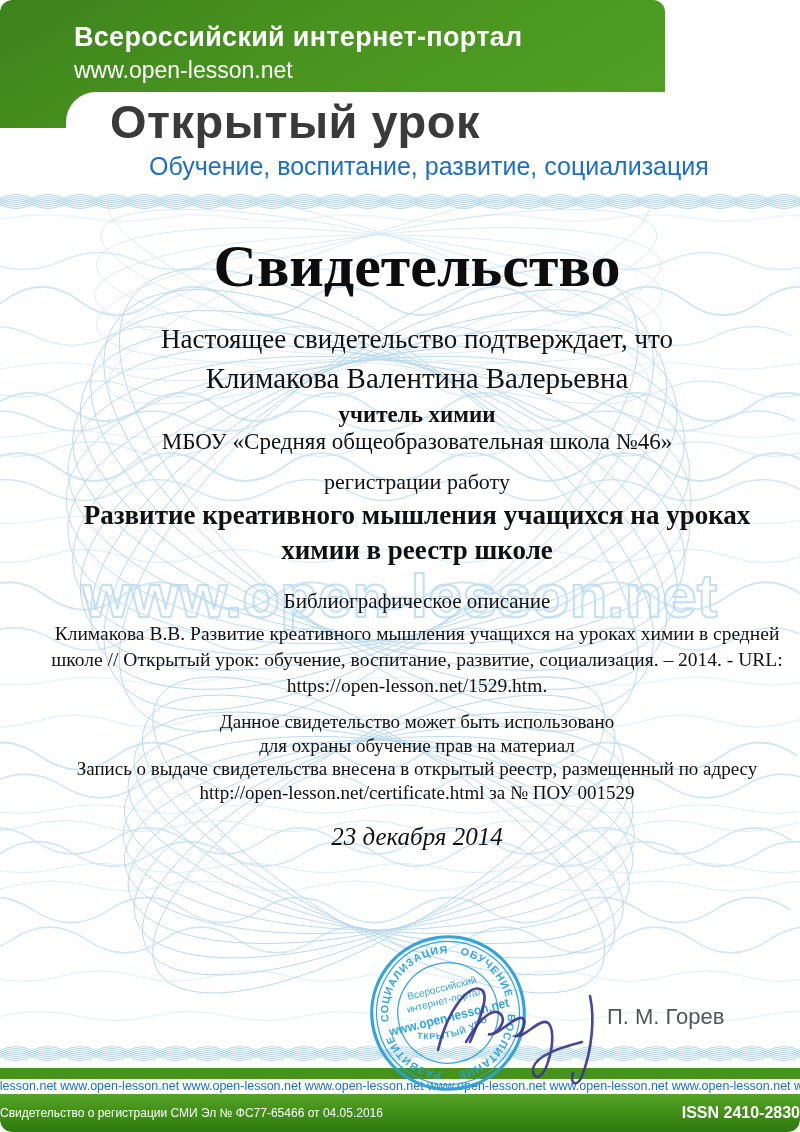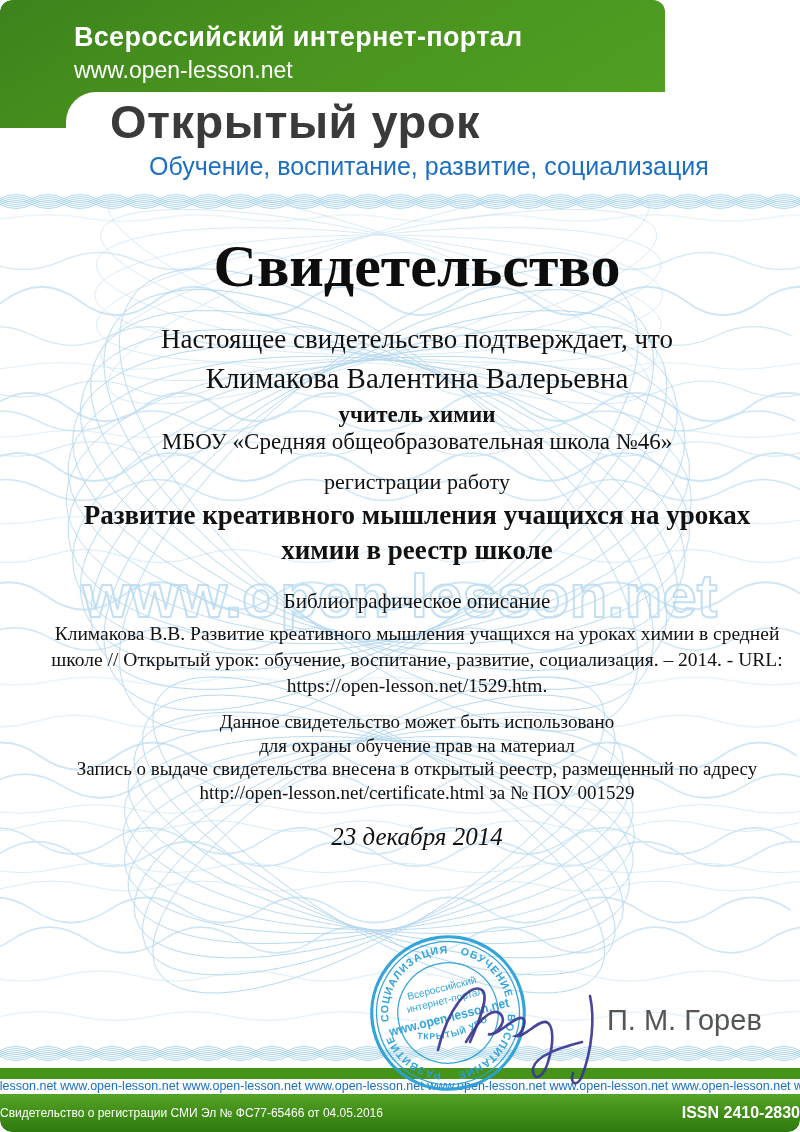--- a/index.html
+++ b/index.html
@@ -40,21 +40,21 @@
   .note1{top:711px;font-size:19px;}
   .note2{top:735px;font-size:19px;}
   .reg1{top:758px;font-size:19px;}
   .reg2{top:782px;font-size:19px;}
   .issue-date{top:823px;font-size:25px;font-style:italic;}
   .watermark{position:absolute;left:0;top:560px;width:800px;text-align:center;z-index:2;
              font-size:62px;font-weight:bold;letter-spacing:0;
              color:rgba(255,255,255,0);-webkit-text-stroke:2px #bcdcf2;opacity:.9;}
   
   .editor-label{position:absolute;left:102px;top:1008px;font-size:21.5px;color:#3d3d3d;z-index:3;}
-  .signer-name{position:absolute;left:607px;top:1004px;font-size:29px;color:#555555;z-index:3;}
+  .signer-name{position:absolute;left:607px;top:1004px;font-size:22px;color:#555555;z-index:3;}
   .stamp{position:absolute;left:366px;top:931px;width:164px;height:164px;z-index:4;
          transform:rotate(-14deg);opacity:.95;}
   .stamp circle{fill:none;stroke:#2aa0d9;}
   .stamp text{fill:#2aa0d9;font-family:"Liberation Sans",sans-serif;white-space:pre;}
   .sig{position:absolute;left:430px;top:938px;width:200px;height:150px;z-index:5;}
   .sig path{fill:none;stroke:#3a3690;stroke-width:2.6;stroke-linecap:round;opacity:.92;}
   
   .green-strip{position:absolute;left:0;top:1068px;width:800px;height:11px;background:#459419;z-index:2;}
   .www-strip{position:absolute;left:0;top:1079px;width:800px;height:15px;background:#fdfeff;z-index:2;
              overflow:hidden;white-space:nowrap;}

